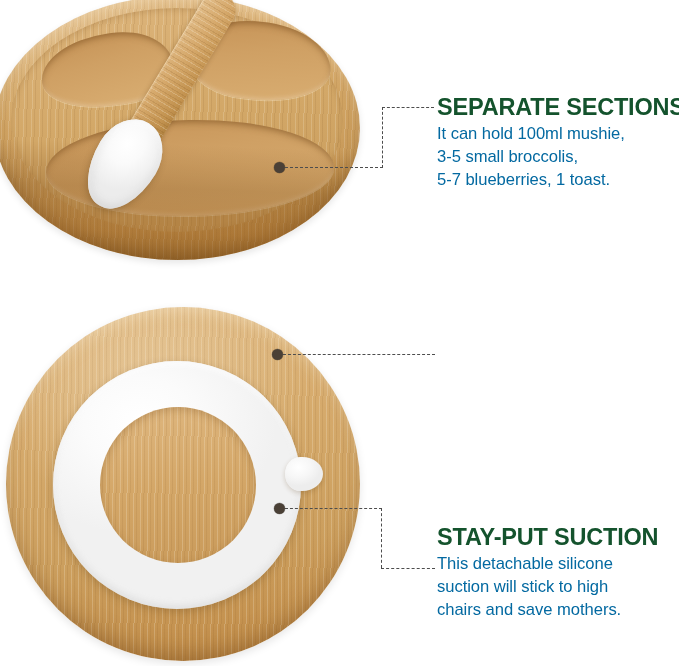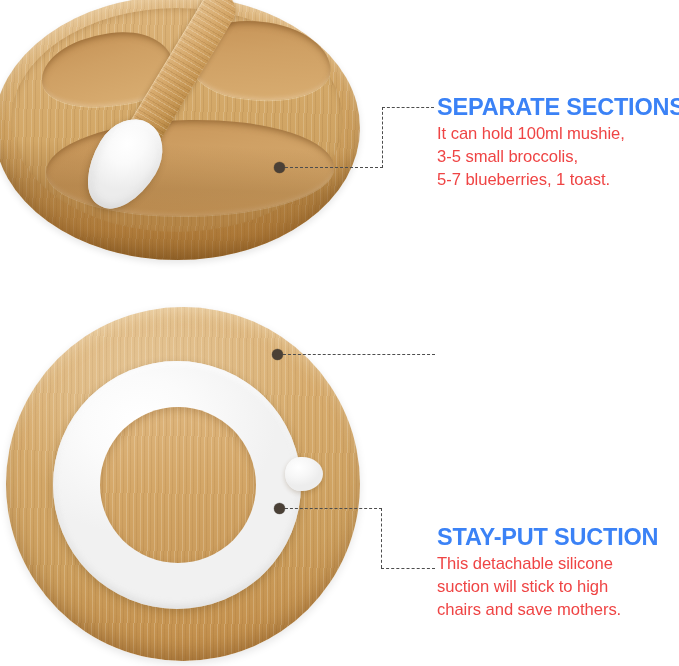--- a/index.html
+++ b/index.html
@@ -26,29 +26,29 @@
     border-left:1.4px dashed #4d4d4d;
   }
 
   
   .ann{position:absolute;}
   .ann h3{
     margin:0 0 3px 0;
     font-size:23.5px;
     font-weight:bold;
     letter-spacing:-0.2px;
-    color:#3b82f6;
+    color:#14532d;
     line-height:1.12;
     white-space:nowrap;
   }
   .ann p{
     margin:0;
     font-size:16.6px;
     line-height:1.38;
-    color:#ef4444;
+    color:#0369a1;
     white-space:pre-line;
     letter-spacing:-0.05px;
   }
 
   
   #plate-top{
     position:absolute;left:-6px;top:-4px;width:366px;height:285px;
   }
   .plate-body{
     position:absolute;left:0;top:0;width:366px;height:264px;

